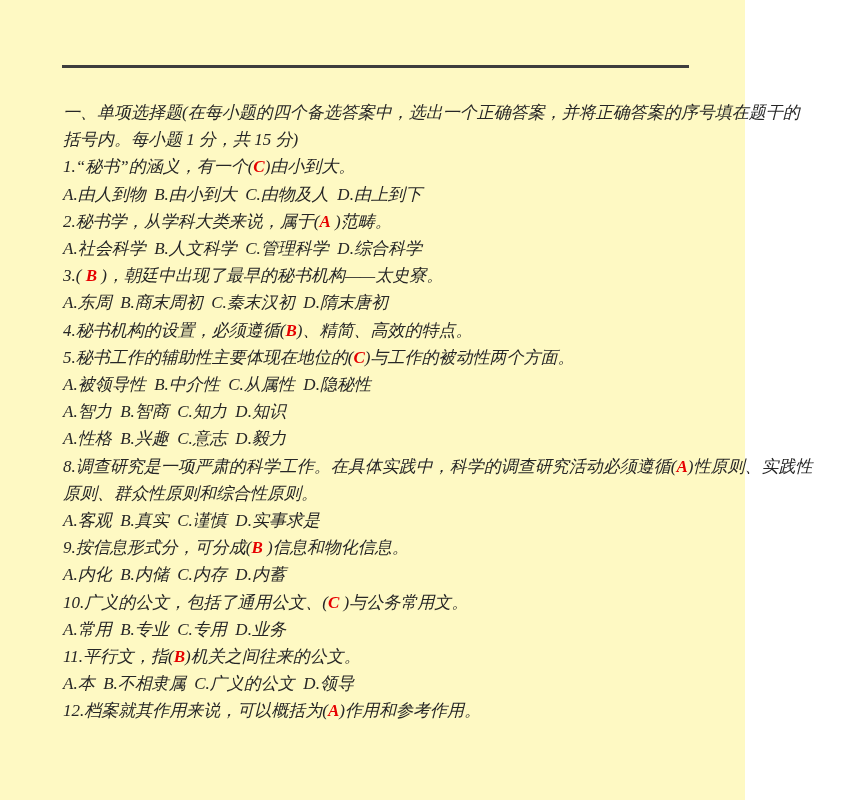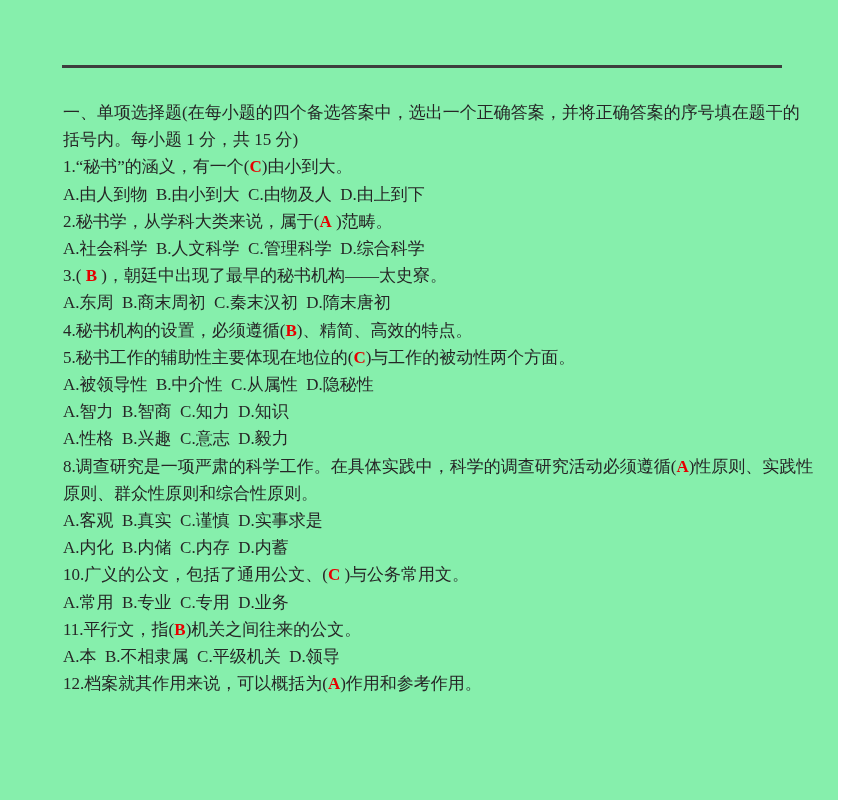--- a/index.html
+++ b/index.html
@@ -7,23 +7,24 @@
     padding: 0;
   }
   body {
     width: 863px;
     height: 800px;
     background: #ffffff;
     overflow: hidden;
   }
   .page {
     position: relative;
-    width: 838px;
+    width: 745px;
     height: 800px;
-    background: #86efac;
+    background: #fef9c3;
+    font-style: italic;
   }
   .top-rule {
     position: absolute;
     left: 62px;
     right: 56px;
     top: 65px;
     height: 2.5px;
     background: var(--rule-color, #3e3e3e);
   }
   .content {
@@ -61,21 +62,22 @@
         <div class="line"><span>3.( </span><span class="ans">B</span><span> )，朝廷中出现了最早的秘书机构——太史寮。</span></div>
         <div class="line">A.东周  B.商末周初  C.秦末汉初  D.隋末唐初</div>
         <div class="line"><span>4.秘书机构的设置，必须遵循(</span><span class="ans">B</span><span>)、精简、高效的特点。</span></div>
         <div class="line"><span>5.秘书工作的辅助性主要体现在地位的(</span><span class="ans">C</span><span>)与工作的被动性两个方面。</span></div>
         <div class="line">A.被领导性  B.中介性  C.从属性  D.隐秘性</div>
         <div class="line">A.智力  B.智商  C.知力  D.知识</div>
         <div class="line">A.性格  B.兴趣  C.意志  D.毅力</div>
         <div class="line"><span>8.调查研究是一项严肃的科学工作。在具体实践中，科学的调查研究活动必须遵循(</span><span class="ans">A</span><span>)性原则、实践性
 原则、群众性原则和综合性原则。</span></div>
         <div class="line">A.客观  B.真实  C.谨慎  D.实事求是</div>
+        <div class="line"><span>9.按信息形式分，可分成(</span><span class="ans">B</span><span> )信息和物化信息。</span></div>
         <div class="line">A.内化  B.内储  C.内存  D.内蓄</div>
         <div class="line"><span>10.广义的公文，包括了通用公文、(</span><span class="ans">C</span><span> )与公务常用文。</span></div>
         <div class="line">A.常用  B.专业  C.专用  D.业务</div>
         <div class="line"><span>11.平行文，指(</span><span class="ans">B</span><span>)机关之间往来的公文。</span></div>
-        <div class="line">A.本  B.不相隶属  C.平级机关  D.领导</div>
+        <div class="line">A.本  B.不相隶属  C.广义的公文  D.领导</div>
         <div class="line"><span>12.档案就其作用来说，可以概括为(</span><span class="ans">A</span><span>)作用和参考作用。</span></div>
       </div>
   </div>
 </div>
 
 </body></html>

